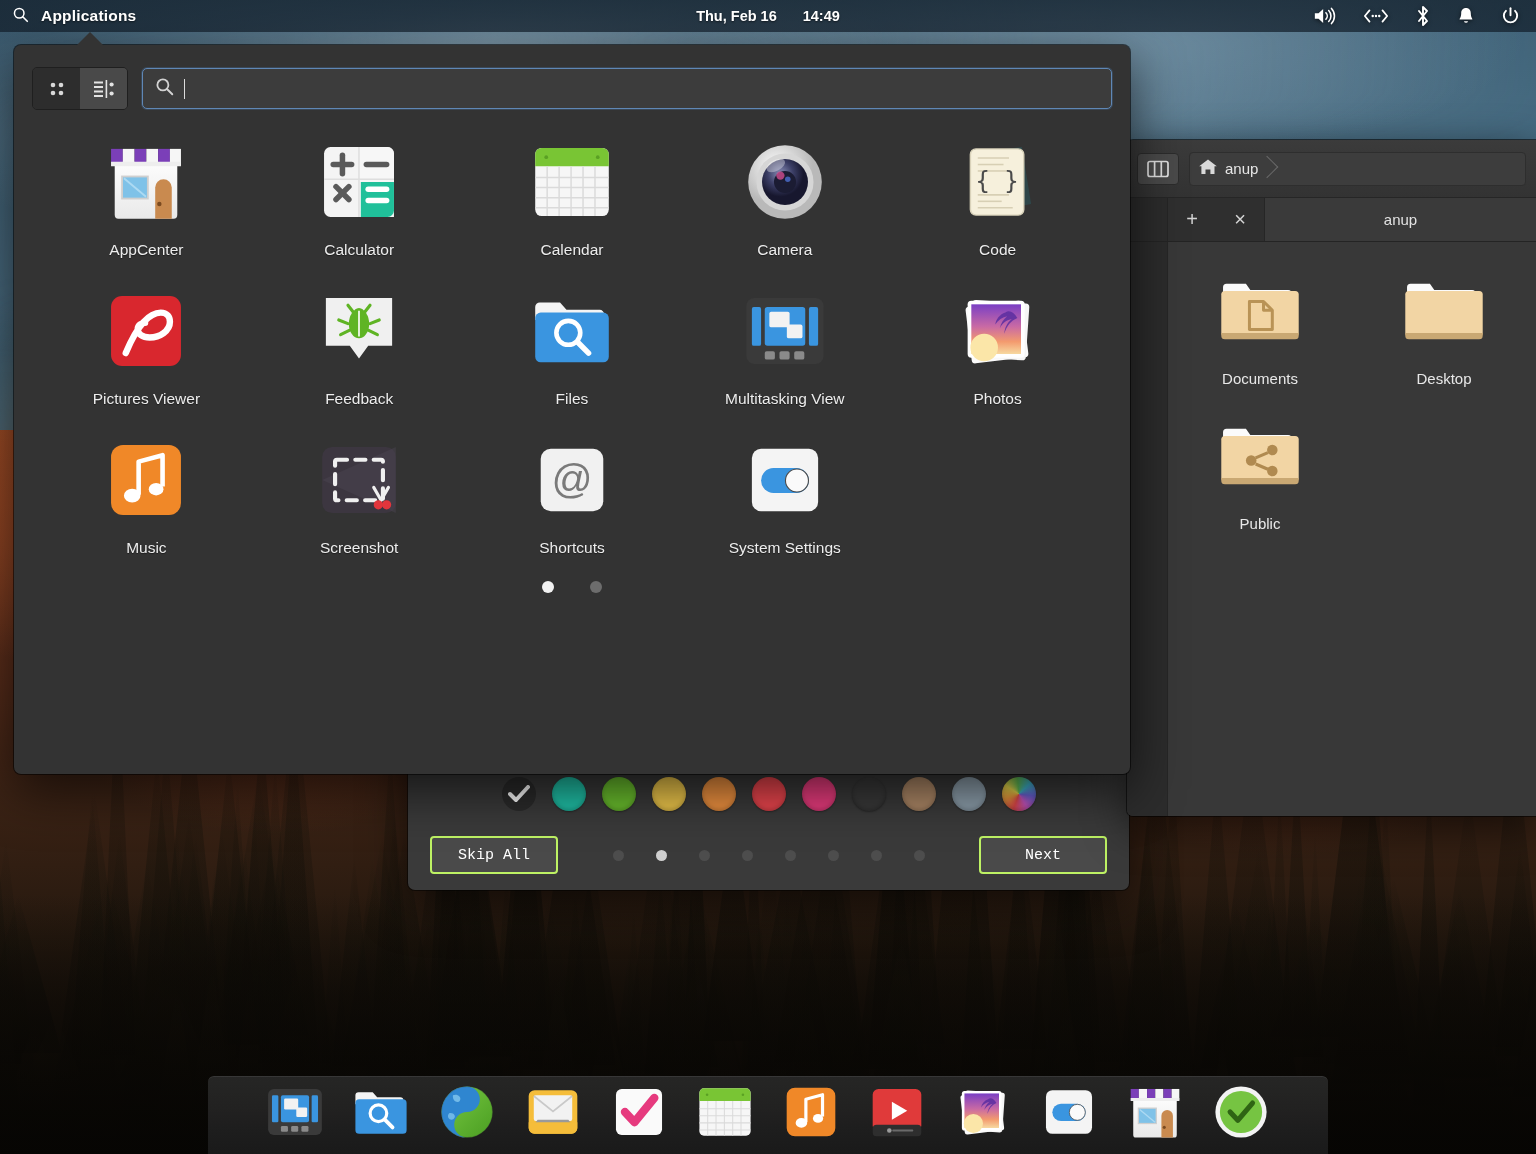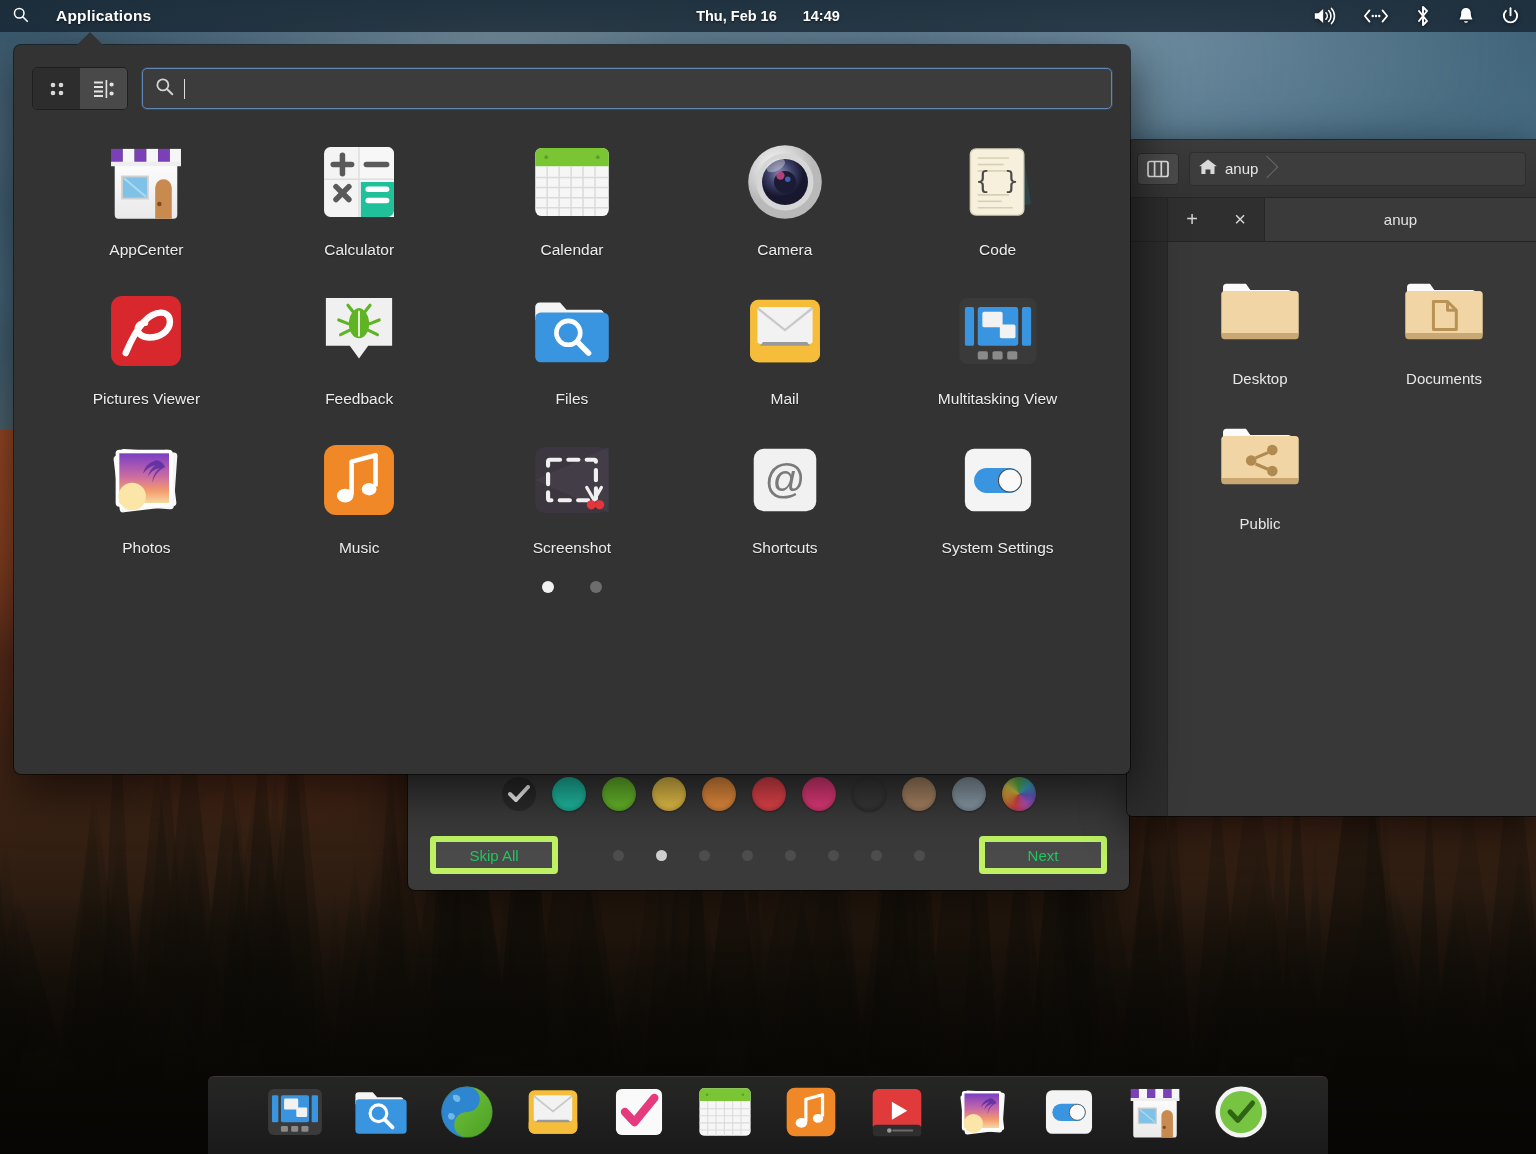--- a/index.html
+++ b/index.html
@@ -57,21 +57,21 @@
     position:absolute; left:0; bottom:0; width:1536px; height:260px;
     background: linear-gradient(180deg, rgba(10,8,5,0) 0%, rgba(10,8,5,.55) 40%, rgba(6,5,3,.92) 100%);
   }
 
   
   #panel {
     position:absolute; left:0; top:0; width:1536px; height:32px; z-index:60;
     background: linear-gradient(180deg, rgba(22,36,48,.80), rgba(18,30,42,.72));
     display:flex; align-items:center; color:#fff;
   }
-  .panel-left { display:flex; align-items:center; gap:27px; padding-left:12px; height:100%; cursor:default;text-align:right; }
+  .panel-left { display:flex; align-items:center; gap:12px; padding-left:12px; height:100%; cursor:default;text-align:right; }
   .panel-left .lbl { font-size:15.5px; font-weight:bold; text-shadow:0 1px 2px rgba(0,0,0,.55); letter-spacing:.2px;}
   .panel-center { position:absolute; left:0; right:0; display:flex; justify-content:center; gap:26px; pointer-events:none;}
   .panel-center span { font-size:14.5px; font-weight:bold; text-shadow:0 1px 2px rgba(0,0,0,.55); pointer-events:auto;}
   .panel-right { margin-left:auto; display:flex; align-items:center; gap:26px; padding-right:16px; }
   .panel-right .ic { display:flex; align-items:center; justify-content:center; filter: drop-shadow(0 1px 2px rgba(0,0,0,.6)); }
 
   
   #files-window {
     position:absolute; left:1127px; top:140px; width:409px; height:676px; z-index:20;
     background:#353535; border-radius:6px 0 0 6px;
@@ -122,22 +122,22 @@
   .wz-spacer { height:500px; background:#3a3a3a; }
   .wz-colors { display:flex; align-items:center; justify-content:center; gap:16px; height:52px; }
   .swatch { width:34px; height:34px; border-radius:50%; box-shadow: inset 0 -2px 4px rgba(0,0,0,.22), 0 1px 2px rgba(0,0,0,.35); position:relative;}
   .swatch.checked { background:#2b2b2b; display:flex; align-items:center; justify-content:center; box-shadow:none;}
   .swatch.rainbow {
     background: conic-gradient(from 200deg,#e94b4b,#f0a93a,#ecd84a,#69c martin,#5cc45c,#4ab7d0,#6e6ad8,#c857c8,#e94b4b);
     background: conic-gradient(from 200deg,#e2484a,#ea9a3c,#e8d84c,#63bf55,#3fb6cf,#6a63d6,#c655c0,#e2484a);
   }
   .wz-footer { display:flex; align-items:center; height:70px; padding:0 22px; }
   .wz-btn {
-    min-width:128px; height:38px; border-radius:4px; background:#4a4a4a; border:6px solid #bef264;
-    display:flex; align-items:center; justify-content:center; color:#22c55e; font-size:15px;
+    min-width:128px; height:38px; border-radius:4px; background:#4a4a4a; border:2px solid #bef264;
+    display:flex; align-items:center; justify-content:center; color:#ffffff; font-size:15px;font-family:Liberation Mono, monospace;
   }
   .wz-dots { flex:1; display:flex; align-items:center; justify-content:center; gap:32px; }
   .wz-dot { width:11px; height:11px; border-radius:50%; background:#4d4d4d; }
   .wz-dot.on { background:#cfcfcf; }
 
   
   #launcher {
     position:absolute; left:14px; top:45px; width:1116px; height:729px; z-index:40;
     background:#333333; border-radius:7px;
     box-shadow: 0 16px 52px rgba(0,0,0,.66), 0 0 0 1px rgba(0,0,0,.55);
@@ -430,33 +430,33 @@
     <div class="tb-tab">anup</div>
   </div>
 
   <div class="fw-body">
     <div class="fw-sidebar"></div>
     <div class="fw-grid" id="folder-grid">
         <div class="folder-item">
           <div><svg width="88" height="88" viewBox="0 0 100 100">
     <path d="M8 22a4 4 0 014-4h22l5 7h43a4 4 0 014 4v5H8z" fill="#fbfbfb"></path>
     <path d="M6 30a4 4 0 014-4h80a4 4 0 014 4v44a4 4 0 01-4 4H10a4 4 0 01-4-4z" fill="#f2d5a4"></path>
+    <path d="M38 38h16l10 10v22H38z" fill="none" stroke="#b99356" stroke-width="3.4" stroke-linejoin="round"></path>
+    <path d="M54 38v10h10" fill="none" stroke="#b99356" stroke-width="3.4" stroke-linejoin="round"></path>
     <path d="M6 74h88v3a4 4 0 01-4 4H10a4 4 0 01-4-4z" fill="#c9a873"></path>
             </svg></div>
-          <div class="nm">Desktop</div>
+          <div class="nm">Documents</div>
         </div>
         <div class="folder-item">
           <div><svg width="88" height="88" viewBox="0 0 100 100">
     <path d="M8 22a4 4 0 014-4h22l5 7h43a4 4 0 014 4v5H8z" fill="#fbfbfb"></path>
     <path d="M6 30a4 4 0 014-4h80a4 4 0 014 4v44a4 4 0 01-4 4H10a4 4 0 01-4-4z" fill="#f2d5a4"></path>
-    <path d="M38 38h16l10 10v22H38z" fill="none" stroke="#b99356" stroke-width="3.4" stroke-linejoin="round"></path>
-    <path d="M54 38v10h10" fill="none" stroke="#b99356" stroke-width="3.4" stroke-linejoin="round"></path>
     <path d="M6 74h88v3a4 4 0 01-4 4H10a4 4 0 01-4-4z" fill="#c9a873"></path>
             </svg></div>
-          <div class="nm">Documents</div>
+          <div class="nm">Desktop</div>
         </div>
         <div class="folder-item">
           <div><svg width="88" height="88" viewBox="0 0 100 100">
     <path d="M8 22a4 4 0 014-4h22l5 7h43a4 4 0 014 4v5H8z" fill="#fbfbfb"></path>
     <path d="M6 30a4 4 0 014-4h80a4 4 0 014 4v44a4 4 0 01-4 4H10a4 4 0 01-4-4z" fill="#f2d5a4"></path>
     <g fill="#b08a50">
       <circle cx="64" cy="42" r="6"></circle>
                 <circle cx="64" cy="66" r="6"></circle>
                 <circle cx="40" cy="54" r="6"></circle>
     </g>
@@ -679,30 +679,20 @@
         <div class="icon96"><svg width="92" height="92" viewBox="0 0 100 100">
     <path d="M10 24a5 5 0 015-5h22l7 8h36a5 5 0 015 5v6H10z" fill="#f4f4f4"></path>
     <rect x="10" y="30" width="80" height="54" rx="6" fill="#3a95e0"></rect>
     <circle cx="46" cy="52" r="13" fill="none" stroke="#ffffff" stroke-width="5"></circle>
     <line x1="56" y1="62" x2="68" y2="74" stroke="#ffffff" stroke-width="6" stroke-linecap="round"></line>
           </svg></div>
         <div class="nm">Files</div>
       </div>
       <div class="app-cell">
         <div class="icon96"><svg width="92" height="92" viewBox="0 0 100 100">
-    <rect x="12" y="16" width="76" height="68" rx="9" fill="#f5bd3a"></rect>
-    <rect x="20" y="24" width="60" height="40" rx="3" fill="#f2f2f2"></rect>
-    <path d="M20 25l30 24 30-24" fill="none" stroke="#c9c9c9" stroke-width="2.6"></path>
-    <path d="M26 62h48l6 8H20z" fill="#9a9a9a"></path>
-    <path d="M12 66h76v9a9 9 0 01-9 9H21a9 9 0 01-9-9z" fill="#f5bd3a"></path>
-          </svg></div>
-        <div class="nm">Mail</div>
-      </div>
-      <div class="app-cell">
-        <div class="icon96"><svg width="92" height="92" viewBox="0 0 100 100">
     <rect x="8" y="14" width="84" height="72" rx="9" fill="#3a3a3a"></rect>
     <rect x="14" y="24" width="10" height="42" rx="2" fill="#3a95e0"></rect>
     <rect x="76" y="24" width="10" height="42" rx="2" fill="#3a95e0"></rect>
     <rect x="28" y="24" width="44" height="42" rx="3" fill="#3a95e0"></rect>
     <rect x="33" y="29" width="22" height="17" rx="2" fill="#f2f2f2"></rect>
     <rect x="52" y="43" width="17" height="15" rx="2" fill="#f2f2f2"></rect>
     <rect x="28" y="72" width="11" height="9" rx="2" fill="#8a8a8a"></rect>
     <rect x="44" y="72" width="11" height="9" rx="2" fill="#8a8a8a"></rect>
     <rect x="60" y="72" width="11" height="9" rx="2" fill="#8a8a8a"></rect>
           </svg></div>

